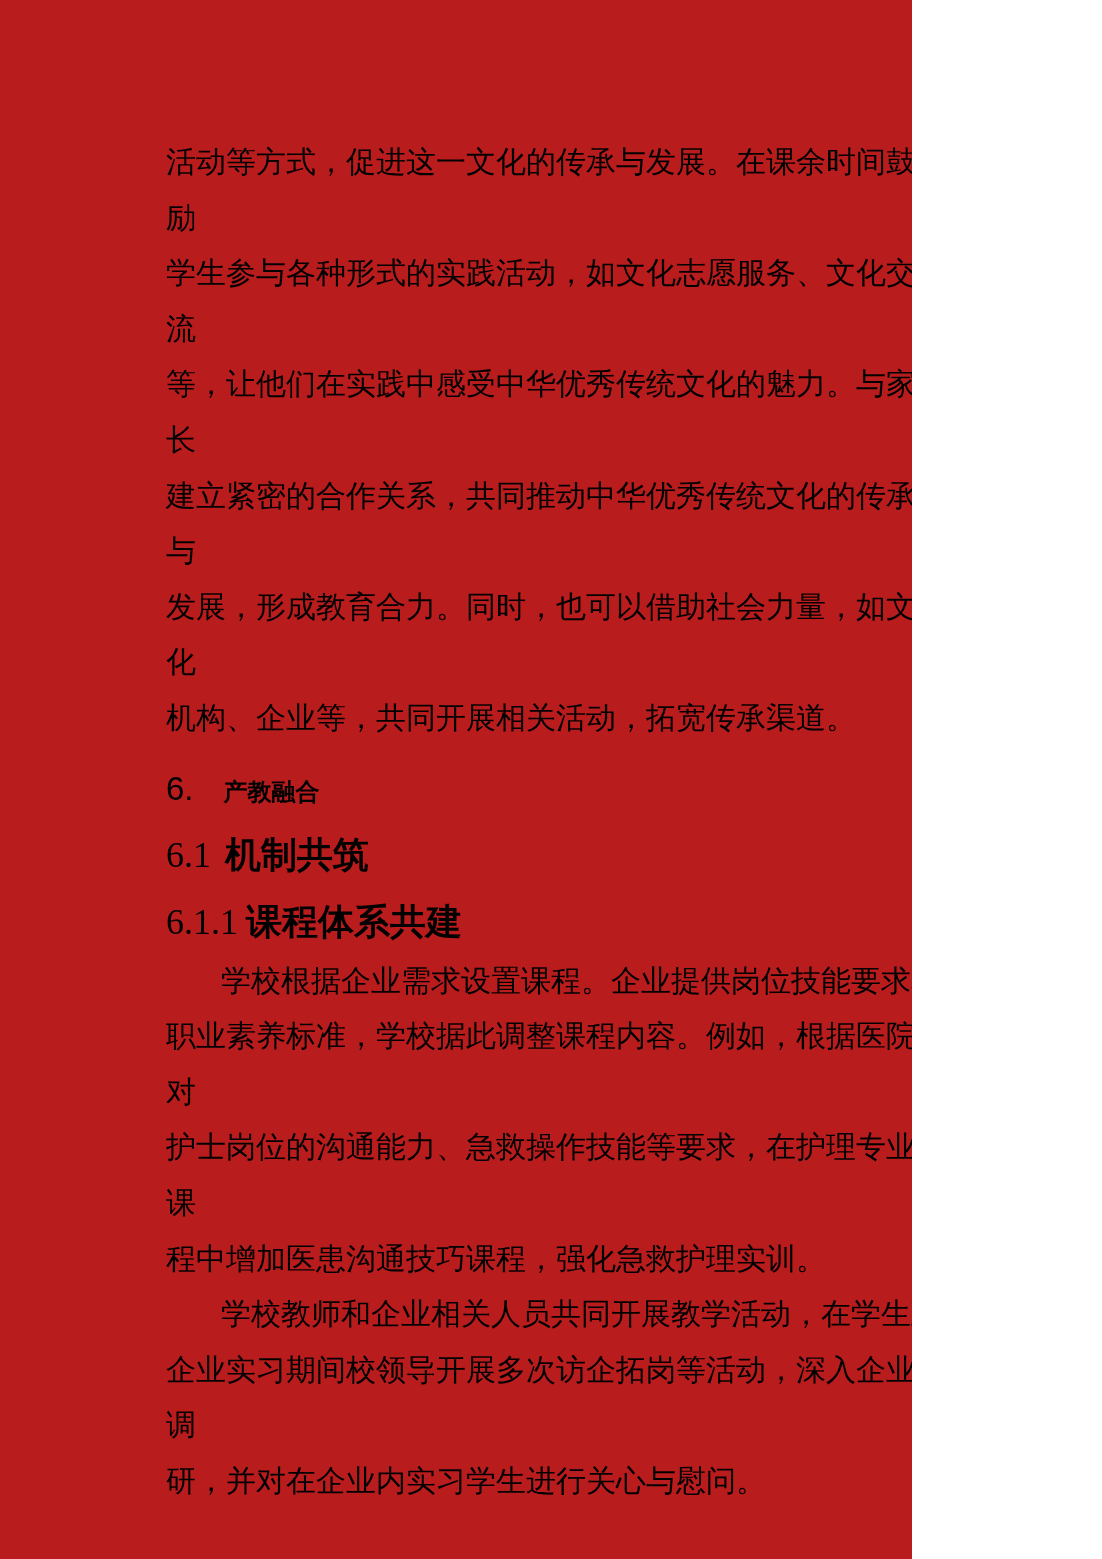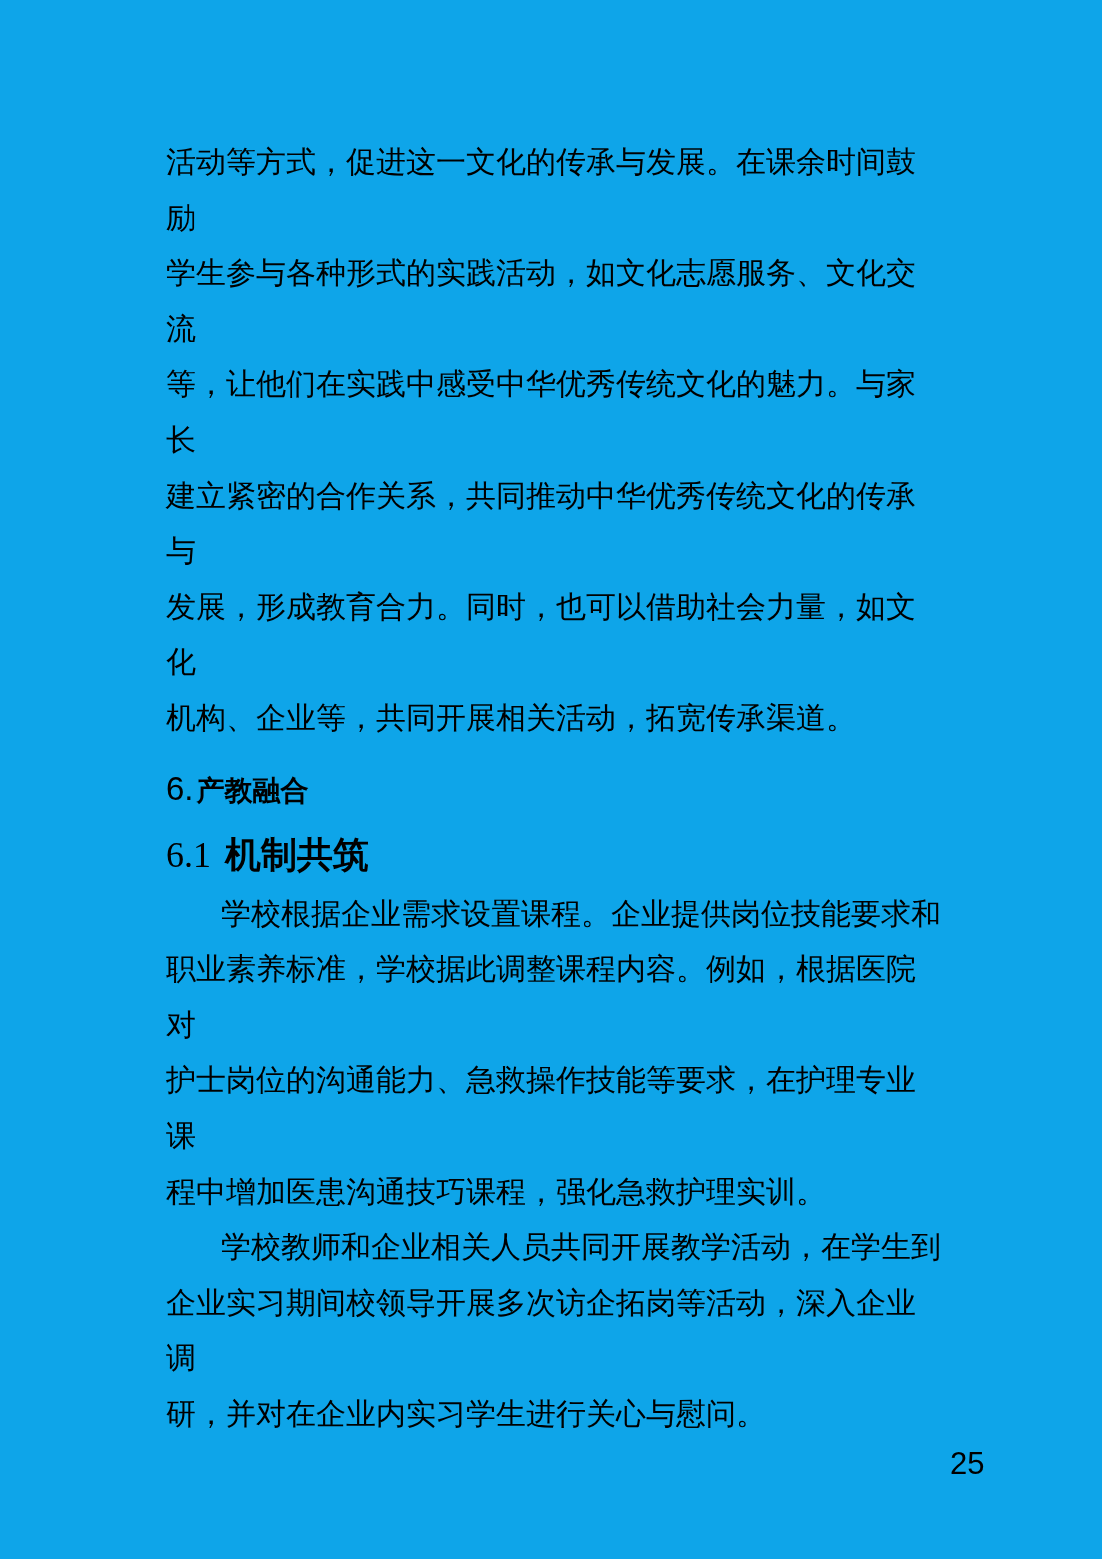--- a/index.html
+++ b/index.html
@@ -2,23 +2,23 @@
 <html><head>
 <meta charset="utf-8">
 <style>
   html, body {
     margin: 0;
     padding: 0;
     background: #ffffff;
   }
   .page {
     position: relative;
-    width: 1102px;
+    width: 912px;
     height: 1559px;
-    background: #0ea5e9;
+    background: #b91c1c;
     overflow: hidden;
     color: #000000;
   }
   .content {
     position: absolute;
     left: 166px;
     top: 0;
     width: 778px;
     padding-top: 134px;
   }
@@ -44,23 +44,23 @@
     line-height: 56px;
     white-space: nowrap;
   }
   .h1 .num {
     font-family: "Liberation Sans", "DejaVu Sans", sans-serif;
     font-size: 33px;
     font-weight: 400;
   }
   .h1 .title {
     font-family: Liberation Mono, monospace;
-    font-size: 28px;
+    font-size: 24px;
     font-weight: 700;
-    margin-left: 3px;
+    margin-left: 30px;
   }
   .h2 {
     margin: 4px 0 0 0;
     line-height: 56px;
     white-space: nowrap;
   }
   .h2 .num {
     font-family: "Liberation Serif", "DejaVu Serif", serif;
     font-size: 36px;
     font-weight: 400;
@@ -112,20 +112,23 @@
 机构、企业等，共同开展相关活动，拓宽传承渠道。</p>
 
     <div class="h1">
       <span class="num">6.</span><span class="title">产教融合</span>
     </div>
 
     <div class="h2">
       <span class="num">6.1</span><span class="title">机制共筑</span>
     </div>
 
+    <div class="h3 ha">
+      <span class="num">6.1.1</span><span class="title">课程体系共建</span>
+    </div>
 
     <p class="para indent p2">学校根据企业需求设置课程。企业提供岗位技能要求和
 职业素养标准，学校据此调整课程内容。例如，根据医院对
 护士岗位的沟通能力、急救操作技能等要求，在护理专业课
 程中增加医患沟通技巧课程，强化急救护理实训。</p>
 
 
     <p class="para indent p3">学校教师和企业相关人员共同开展教学活动，在学生到
 企业实习期间校领导开展多次访企拓岗等活动，深入企业调
 研，并对在企业内实习学生进行关心与慰问。</p>

